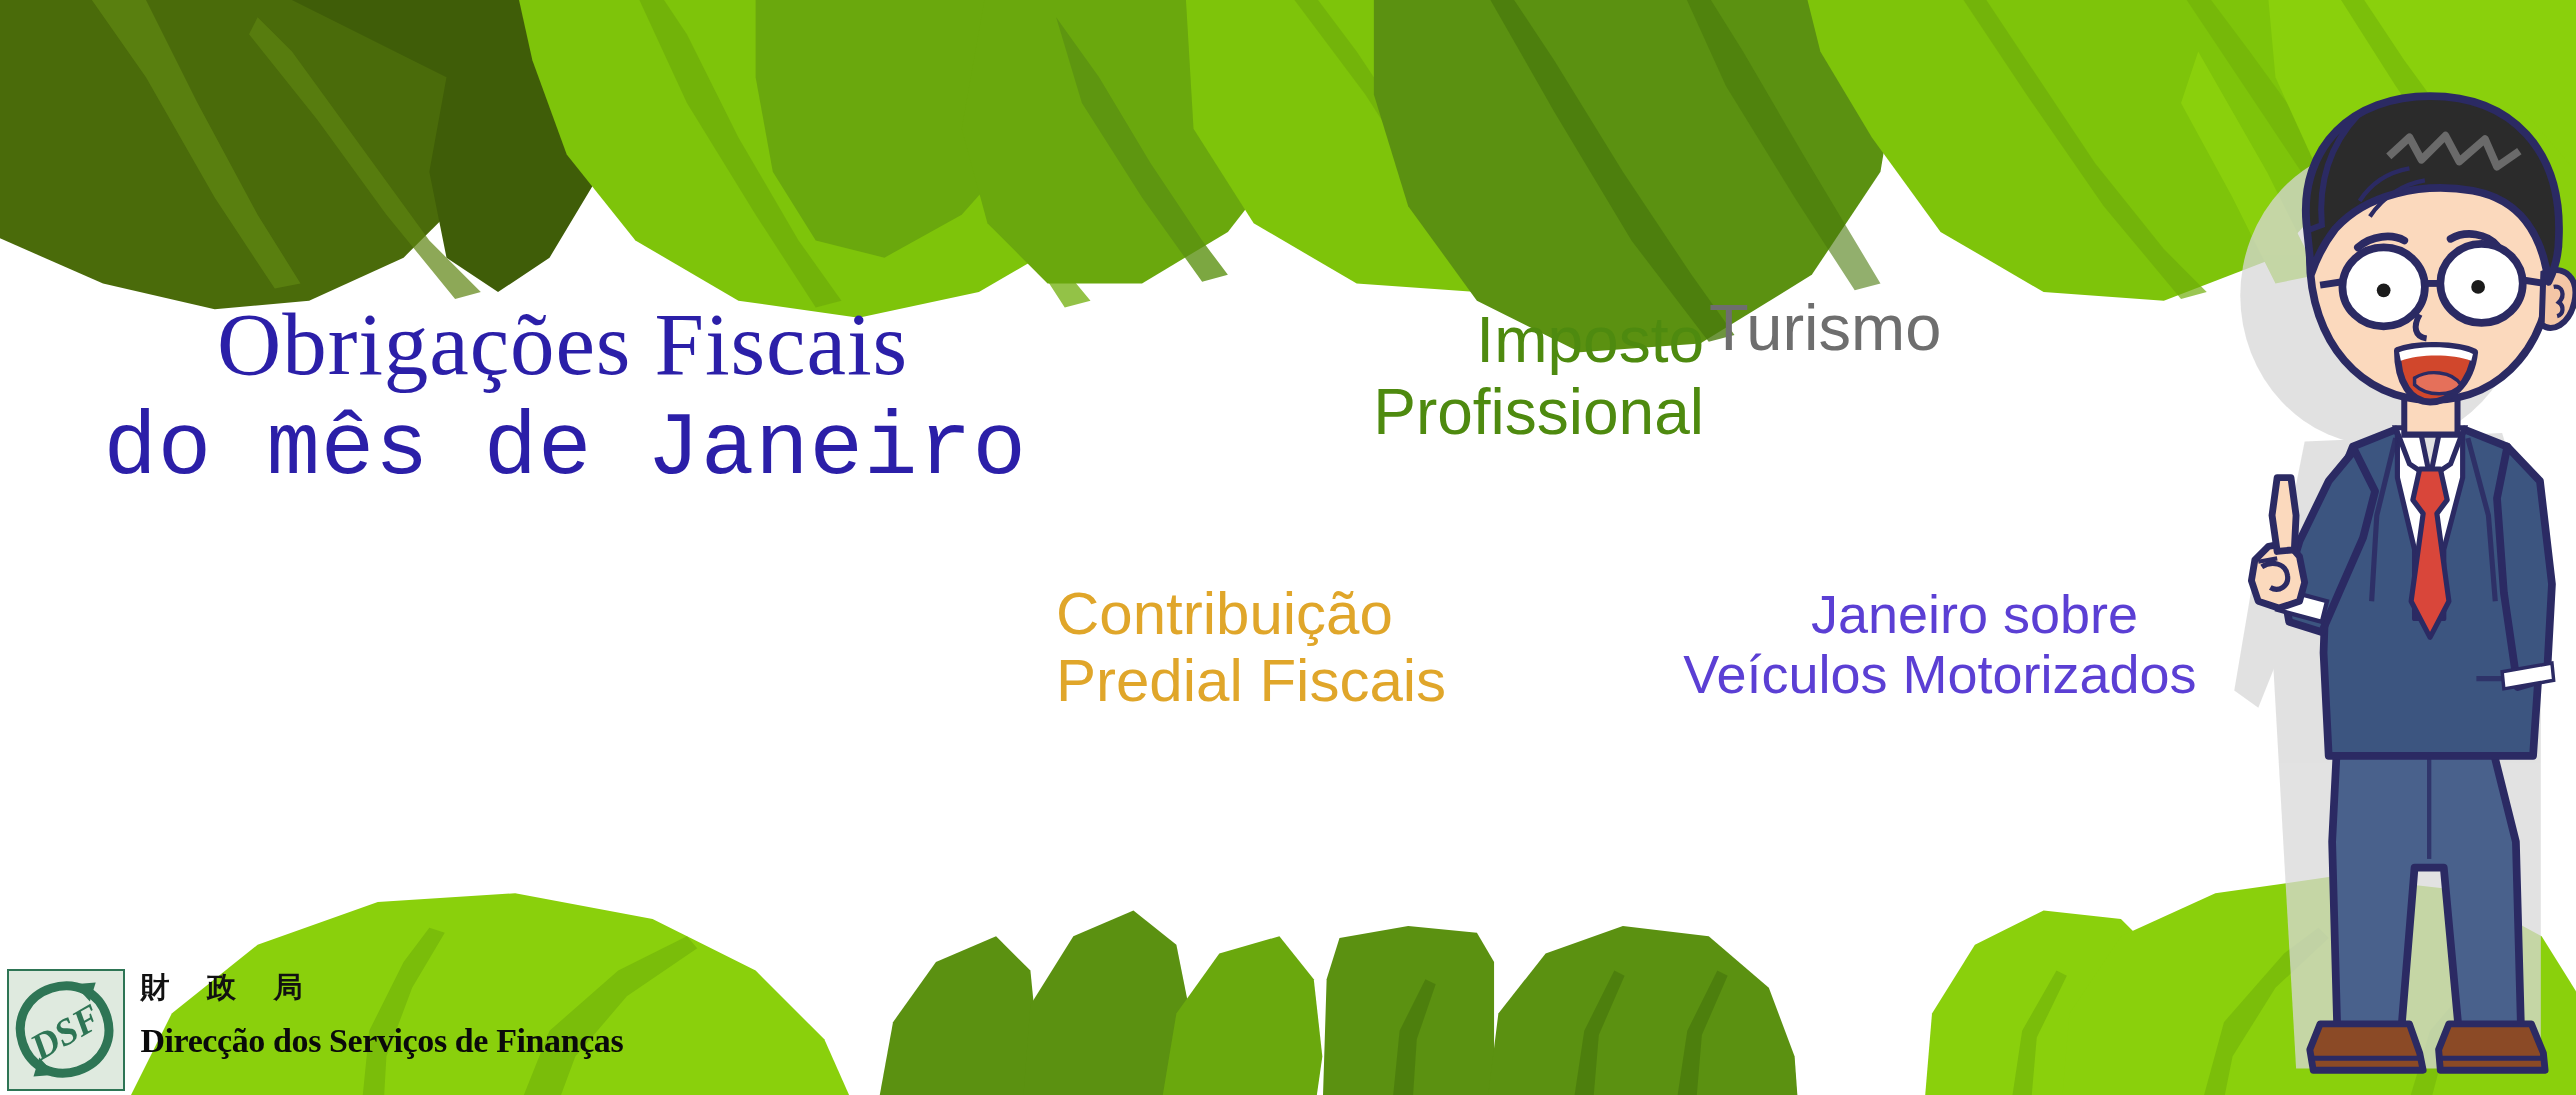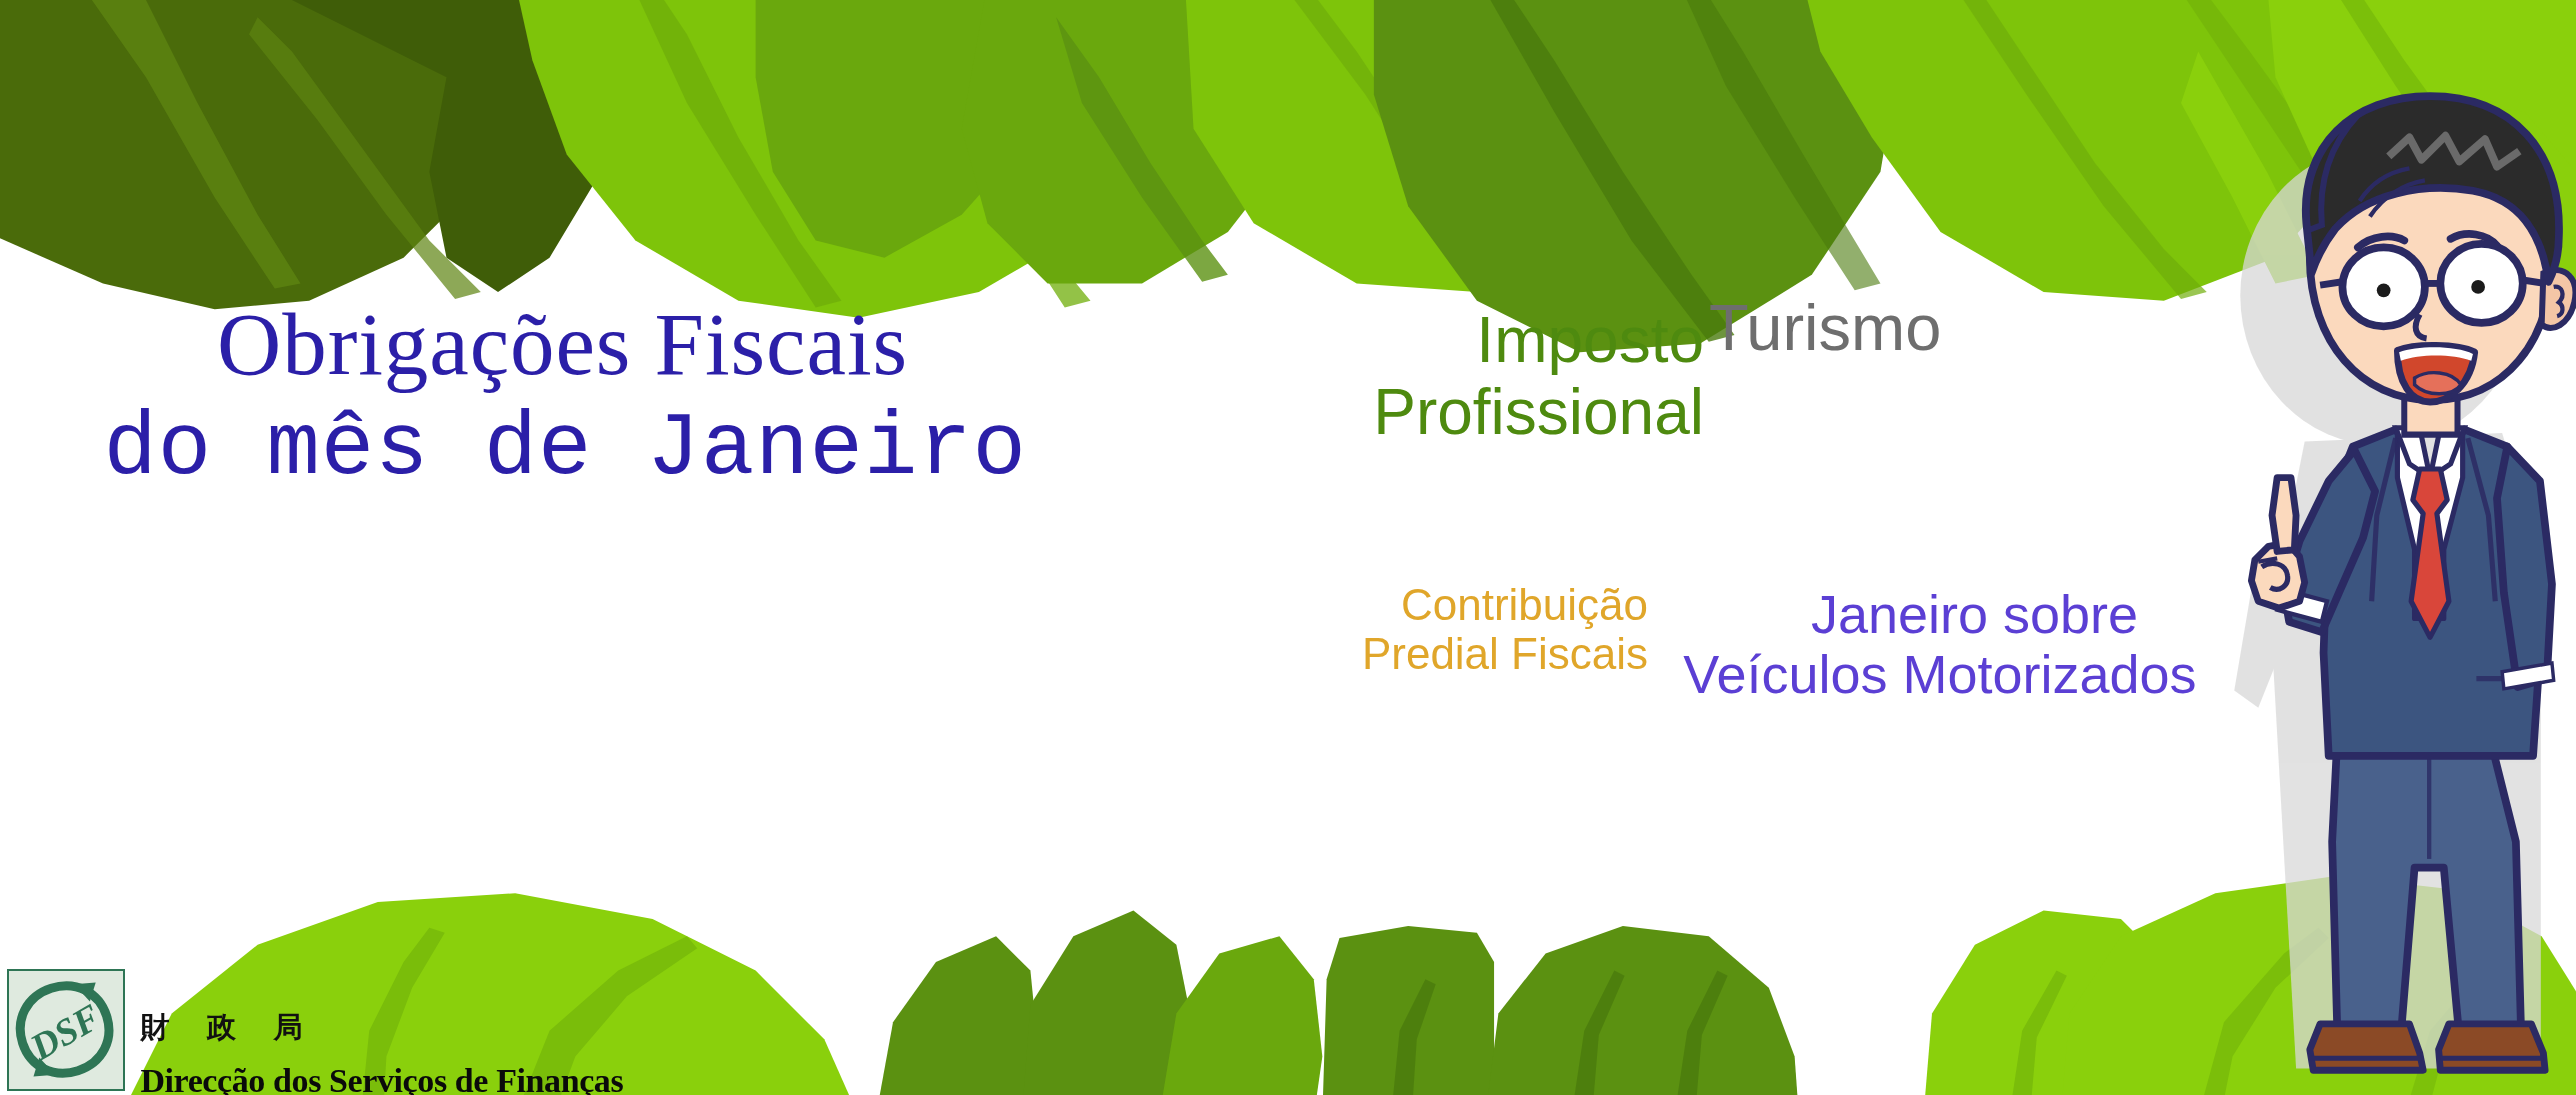--- a/index.html
+++ b/index.html
@@ -65,23 +65,22 @@
     top: 292px;
     width: 532px;
     text-align: left;
     color: #6e6e6e;
     font-size: 65px;
   }
   #tax-predial {
     left: 1056px;
     top: 580px;
     width: 592px;
-    text-align: right;
     color: #e0a62a;
-    font-size: 44px;
+    font-size: 60px;
   }
   #tax-veiculos {
     left: 1631px;
     top: 584px;
     width: 687px;
     text-align: center;
     color: #5b3fd4;
     font-size: 54px;
   }
   #tax-veiculos .ln1 { display:block; }
@@ -109,21 +108,20 @@
     padding-top: 3.4px;
   }
   #logo-cn {
     font-family: "DejaVu Sans", sans-serif;
     font-size: 29px;
     font-weight: 700;
     letter-spacing: 13.7px;
     color: #111111;
     line-height: 1.1;
     white-space: nowrap;
-    margin-top: 40px;
   }
   #logo-pt {
     margin-top: 18px;
     font-family: "Liberation Serif", "DejaVu Serif", serif;
     font-size: 34px;
     font-weight: 700;
     color: #0a0a0a;
     letter-spacing: -0.4px;
     white-space: nowrap;
   }

